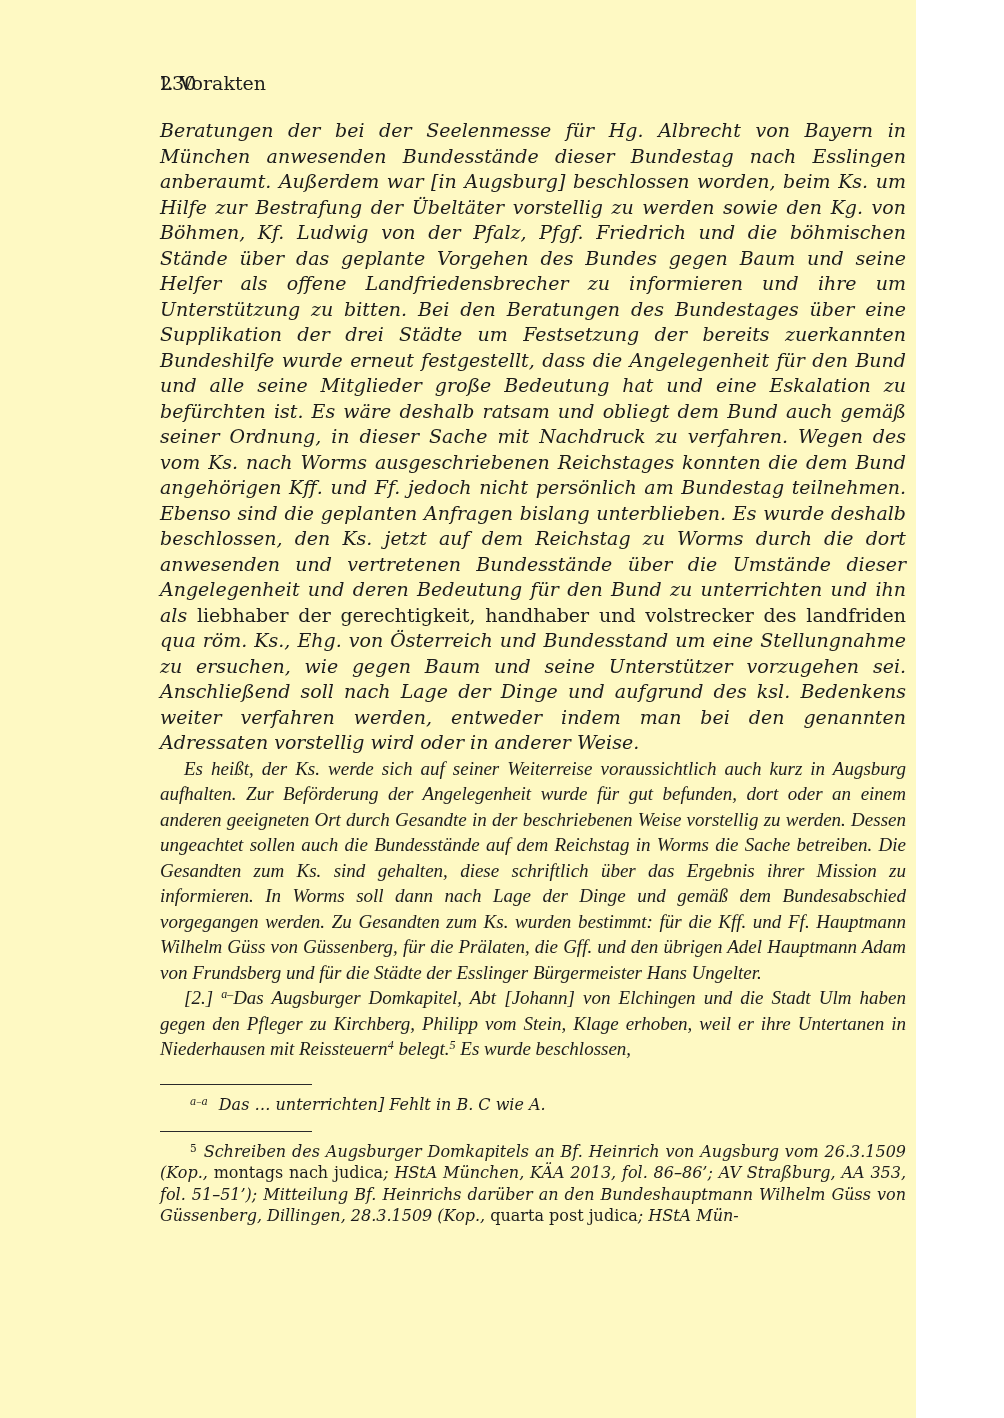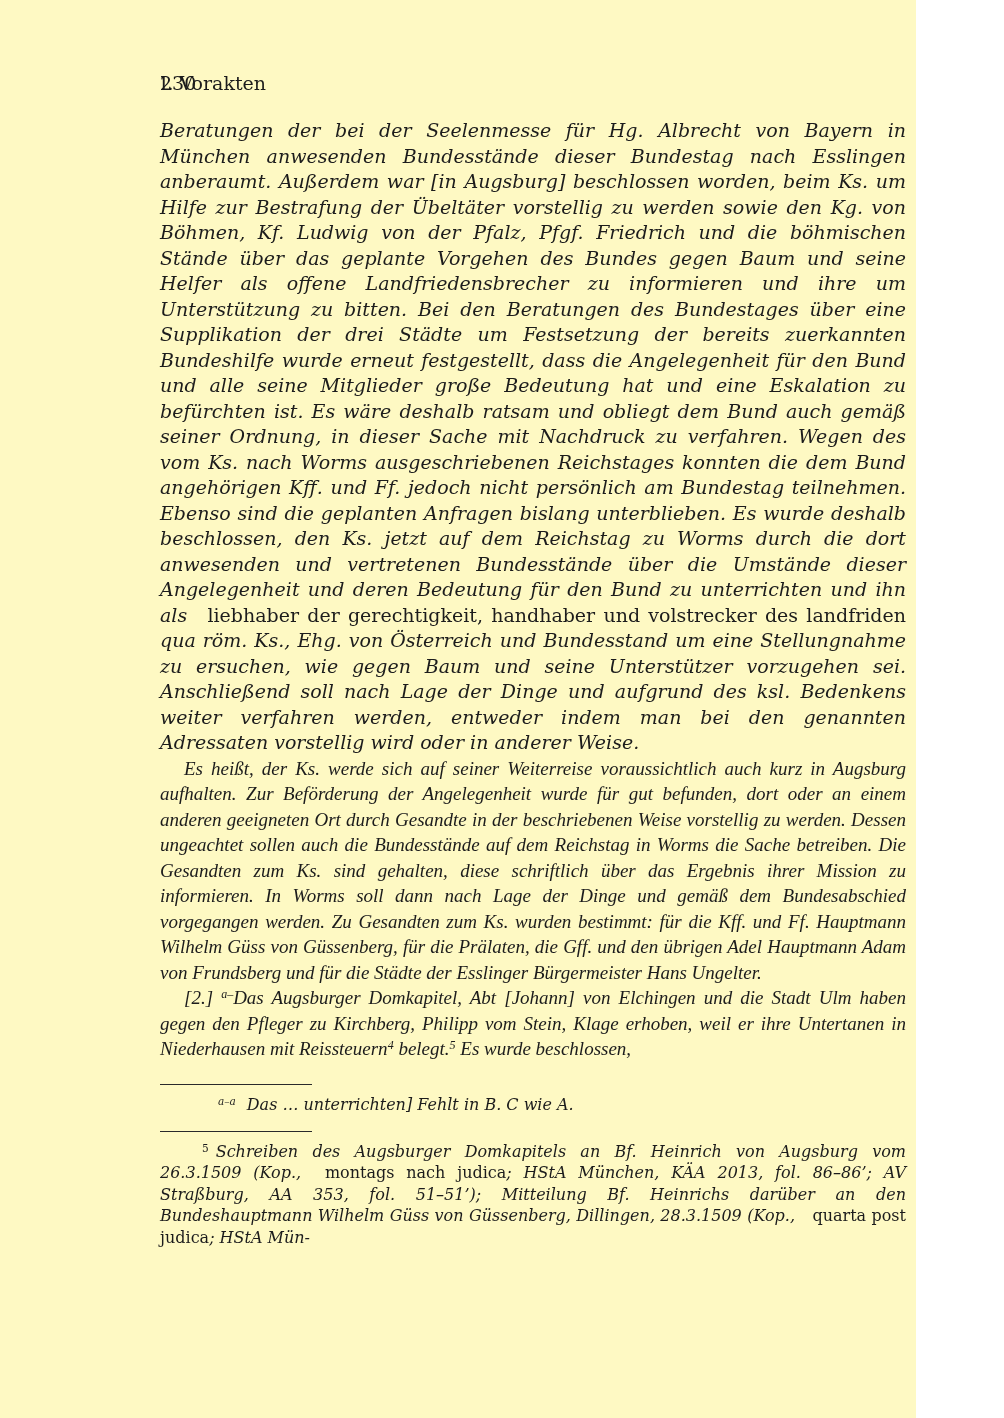--- a/index.html
+++ b/index.html
@@ -43,21 +43,21 @@
       width: 746px;
     }
     .body-para {
       margin: 0;
       font-size: 19px;
       line-height: 25.5px;
       text-align: justify;
       font-style: italic;
     }
     .indent { text-indent: 24px; font-family: Liberation Serif, serif; }
-    .rm { font-style: normal; margin-left: 12px; }
+    .rm { font-style: normal; }
     .it { font-style: italic; }
     .sup {
       font-size: 12px;
       position: relative;
       top: -6px;
       line-height: 0;
     }
     .sup-small {
       font-size: 10.5px;
       position: relative;
@@ -80,21 +80,21 @@
       text-align: justify;
     }
     .footnote {
       margin: 0;
       font-size: 16px;
       line-height: 21.5px;
       text-indent: 30px;
       font-style: italic;
       text-align: justify;
     }
-    .marker-gap { margin-right: 11px; margin-left: 28px; }
+    .marker-gap { margin-right: 11px; }
     .marker-gap-sm { margin-right: 7px; }
   </style>
 </head>
 <body>
 
 <div class="page">
 
   <div class="header-row">
     <span class="pagenum">230</span>
     <span class="runtitle">I. Vorakten</span>

